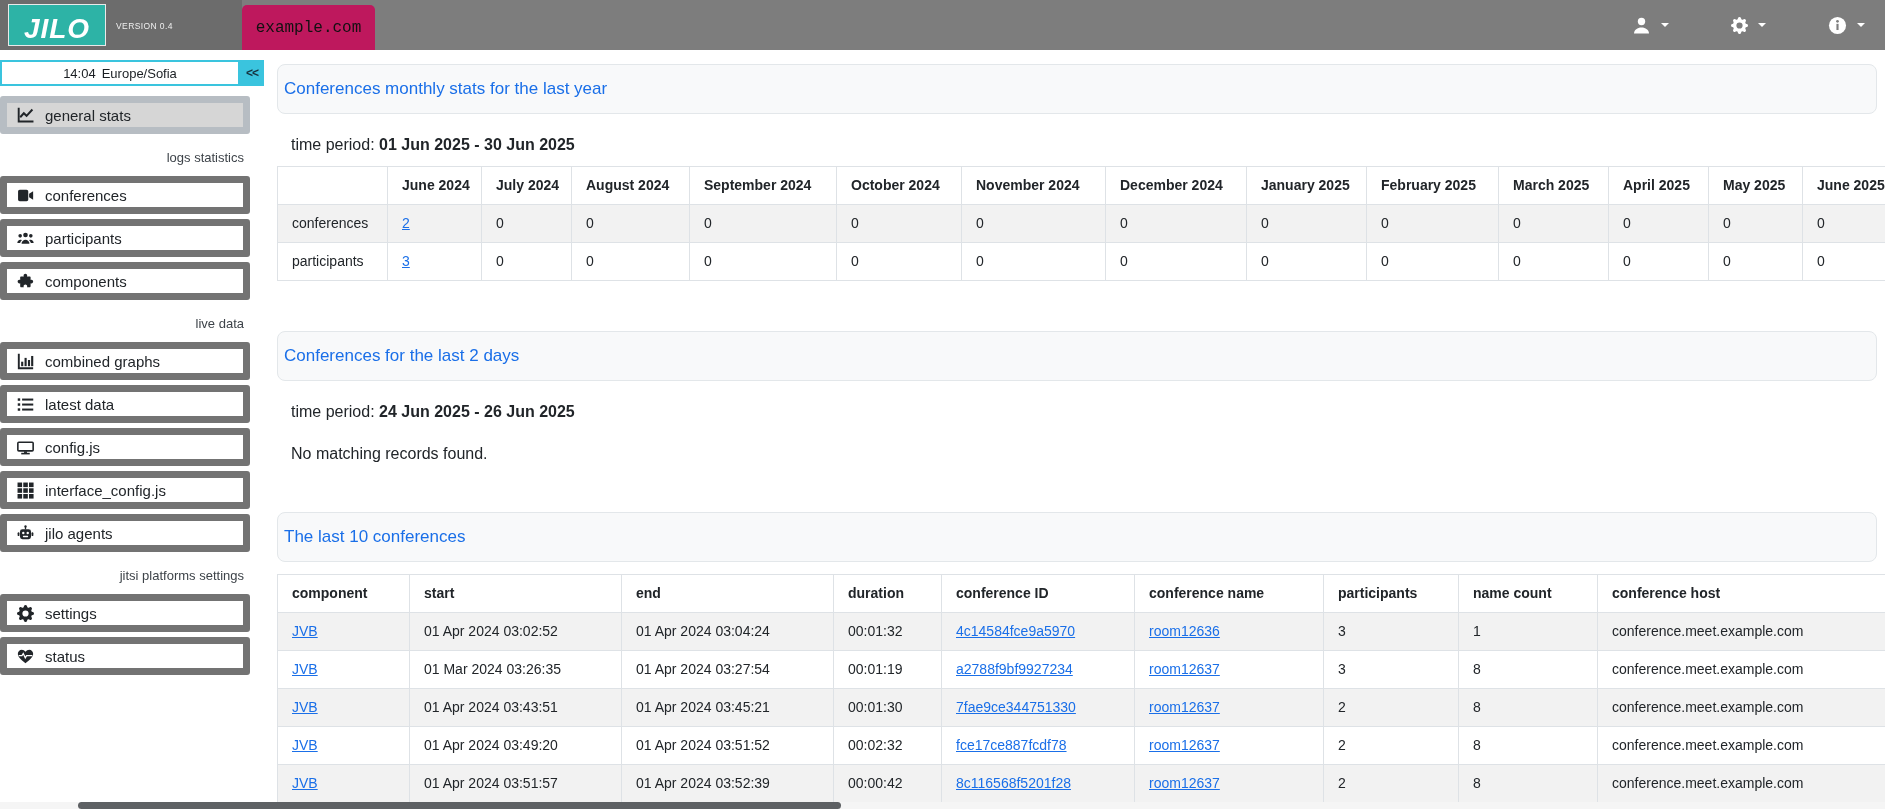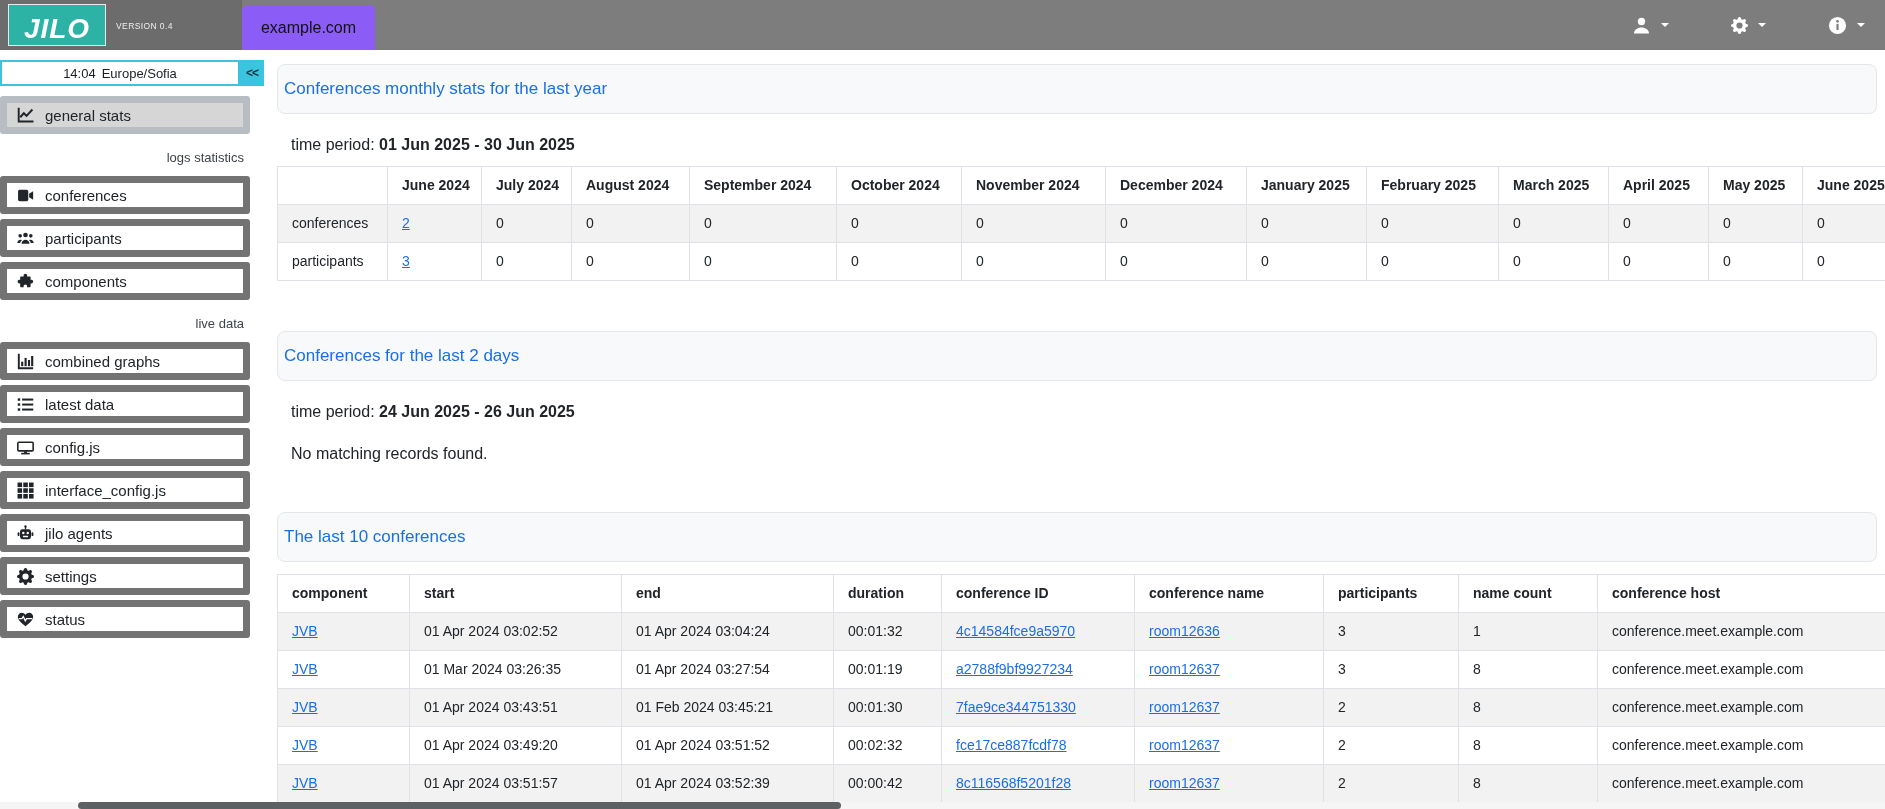--- a/index.html
+++ b/index.html
@@ -10,23 +10,23 @@
     font-family:"Liberation Sans","DejaVu Sans",sans-serif;
     font-size:14px;
   }
   
   .topbar { position:absolute; top:0; left:0; width:1885px; height:50px; background:#7d7d7d; z-index:5; }
   .topbar-left { position:absolute; left:0; top:0; width:242px; height:50px; background:#6c6c6c; }
   .logo-box { position:absolute; left:8px; top:4px; width:98px; height:42px; background:#2db3a6;
               border:1px solid #e9e9e9; display:flex; align-items:flex-end; justify-content:center; }
   .logo-text { color:#fff; font-weight:bold; font-style:italic; font-size:28px; letter-spacing:1px; }
   .version-label { position:absolute; left:116px; top:21px; color:#efefef; font-size:8.5px; letter-spacing:.4px; }
-  .site-tab { position:absolute; left:242px; top:5px; width:133px; height:45px; background:#8b5cf6;
+  .site-tab { position:absolute; left:242px; top:5px; width:133px; height:45px; background:#be185d;
               border-radius:5px 5px 0 0; display:flex; align-items:center; justify-content:center;
-              font-size:16px; color:#111; cursor:pointer; }
+              font-size:16px; color:#111; cursor:pointer;font-family:Liberation Mono, monospace; }
   .topbar-menus { position:absolute; right:14px; top:0; height:50px; display:flex; align-items:center; gap:50px; }
   .menu-group { display:flex; align-items:center; gap:10px; color:#fff; cursor:pointer; padding:4px 6px; }
   .menu-group svg { display:block; }
   .caret-down { width:0; height:0; border-left:4.5px solid transparent; border-right:4.5px solid transparent;
                 border-top:4.5px solid #fff; }
   
   .sidebar { position:absolute; top:50px; left:0; width:258px; height:759px; background:#fff; z-index:4; }
   .clock-row { display:flex; margin:10px 0 10px 0; height:26px; width:264px; }
   .clock-box { width:240px; height:26px; border:2px solid #3ac4de; background:#fff;
                display:flex; align-items:center; justify-content:center; gap:6px; font-size:13px; color:#1b1f23; }
@@ -212,20 +212,21 @@
             <rect x="2.8" y="4.1" width="10.4" height="9.3" rx="2.3"></rect>
             <rect x="0.6" y="6.9" width="1.7" height="3.5" rx="0.85"></rect>
             <rect x="13.7" y="6.9" width="1.7" height="3.5" rx="0.85"></rect>
             <circle cx="5.9" cy="7.5" r="1.15" fill="#fff"></circle>
             <circle cx="10.1" cy="7.5" r="1.15" fill="#fff"></circle>
             <rect x="5.5" y="10.2" width="5" height="1.3" rx="0.6" fill="#fff"></rect>
           </svg>
         </span>
         <span>jilo agents</span>
       </div>
+      <div class="menu-section">jitsi platforms settings</div>
       <div class="menu-item">
         <span class="mi-icon">
           <svg xmlns="http://www.w3.org/2000/svg" width="17" height="17" viewBox="0 0 16 16" fill="currentColor">
             <path d="M9.405 1.05c-.413-1.4-2.397-1.4-2.81 0l-.1.34a1.464 1.464 0 0 1-2.105.872l-.31-.17c-1.283-.698-2.686.705-1.987 1.987l.169.311c.446.82.023 1.841-.872 2.105l-.34.1c-1.4.413-1.4 2.397 0 2.81l.34.1a1.464 1.464 0 0 1 .872 2.105l-.17.31c-.698 1.283.705 2.686 1.987 1.987l.311-.169a1.464 1.464 0 0 1 2.105.872l.1.34c.413 1.4 2.397 1.4 2.81 0l.1-.34a1.464 1.464 0 0 1 2.105-.872l.31.17c1.283.698 2.686-.705 1.987-1.987l-.169-.311a1.464 1.464 0 0 1 .872-2.105l.34-.1c1.4-.413 1.4-2.397 0-2.81l-.34-.1a1.464 1.464 0 0 1-.872-2.105l.17-.31c.698-1.283-.705-2.686-1.987-1.987l-.311.169a1.464 1.464 0 0 1-2.105-.872zM8 10.93a2.929 2.929 0 1 1 0-5.86 2.929 2.929 0 0 1 0 5.858z"></path>
           </svg>
         </span>
         <span>settings</span>
       </div>
       <div class="menu-item">
         <span class="mi-icon">
@@ -375,21 +376,21 @@
           <td>00:01:19</td>
           <td><a>a2788f9bf9927234</a></td>
           <td><a>room12637</a></td>
           <td>3</td>
           <td>8</td>
           <td>conference.meet.example.com</td>
         </tr>
         <tr>
           <td><a>JVB</a></td>
           <td>01 Apr 2024 03:43:51</td>
-          <td>01 Feb 2024 03:45:21</td>
+          <td>01 Apr 2024 03:45:21</td>
           <td>00:01:30</td>
           <td><a>7fae9ce344751330</a></td>
           <td><a>room12637</a></td>
           <td>2</td>
           <td>8</td>
           <td>conference.meet.example.com</td>
         </tr>
         <tr>
           <td><a>JVB</a></td>
           <td>01 Apr 2024 03:49:20</td>

